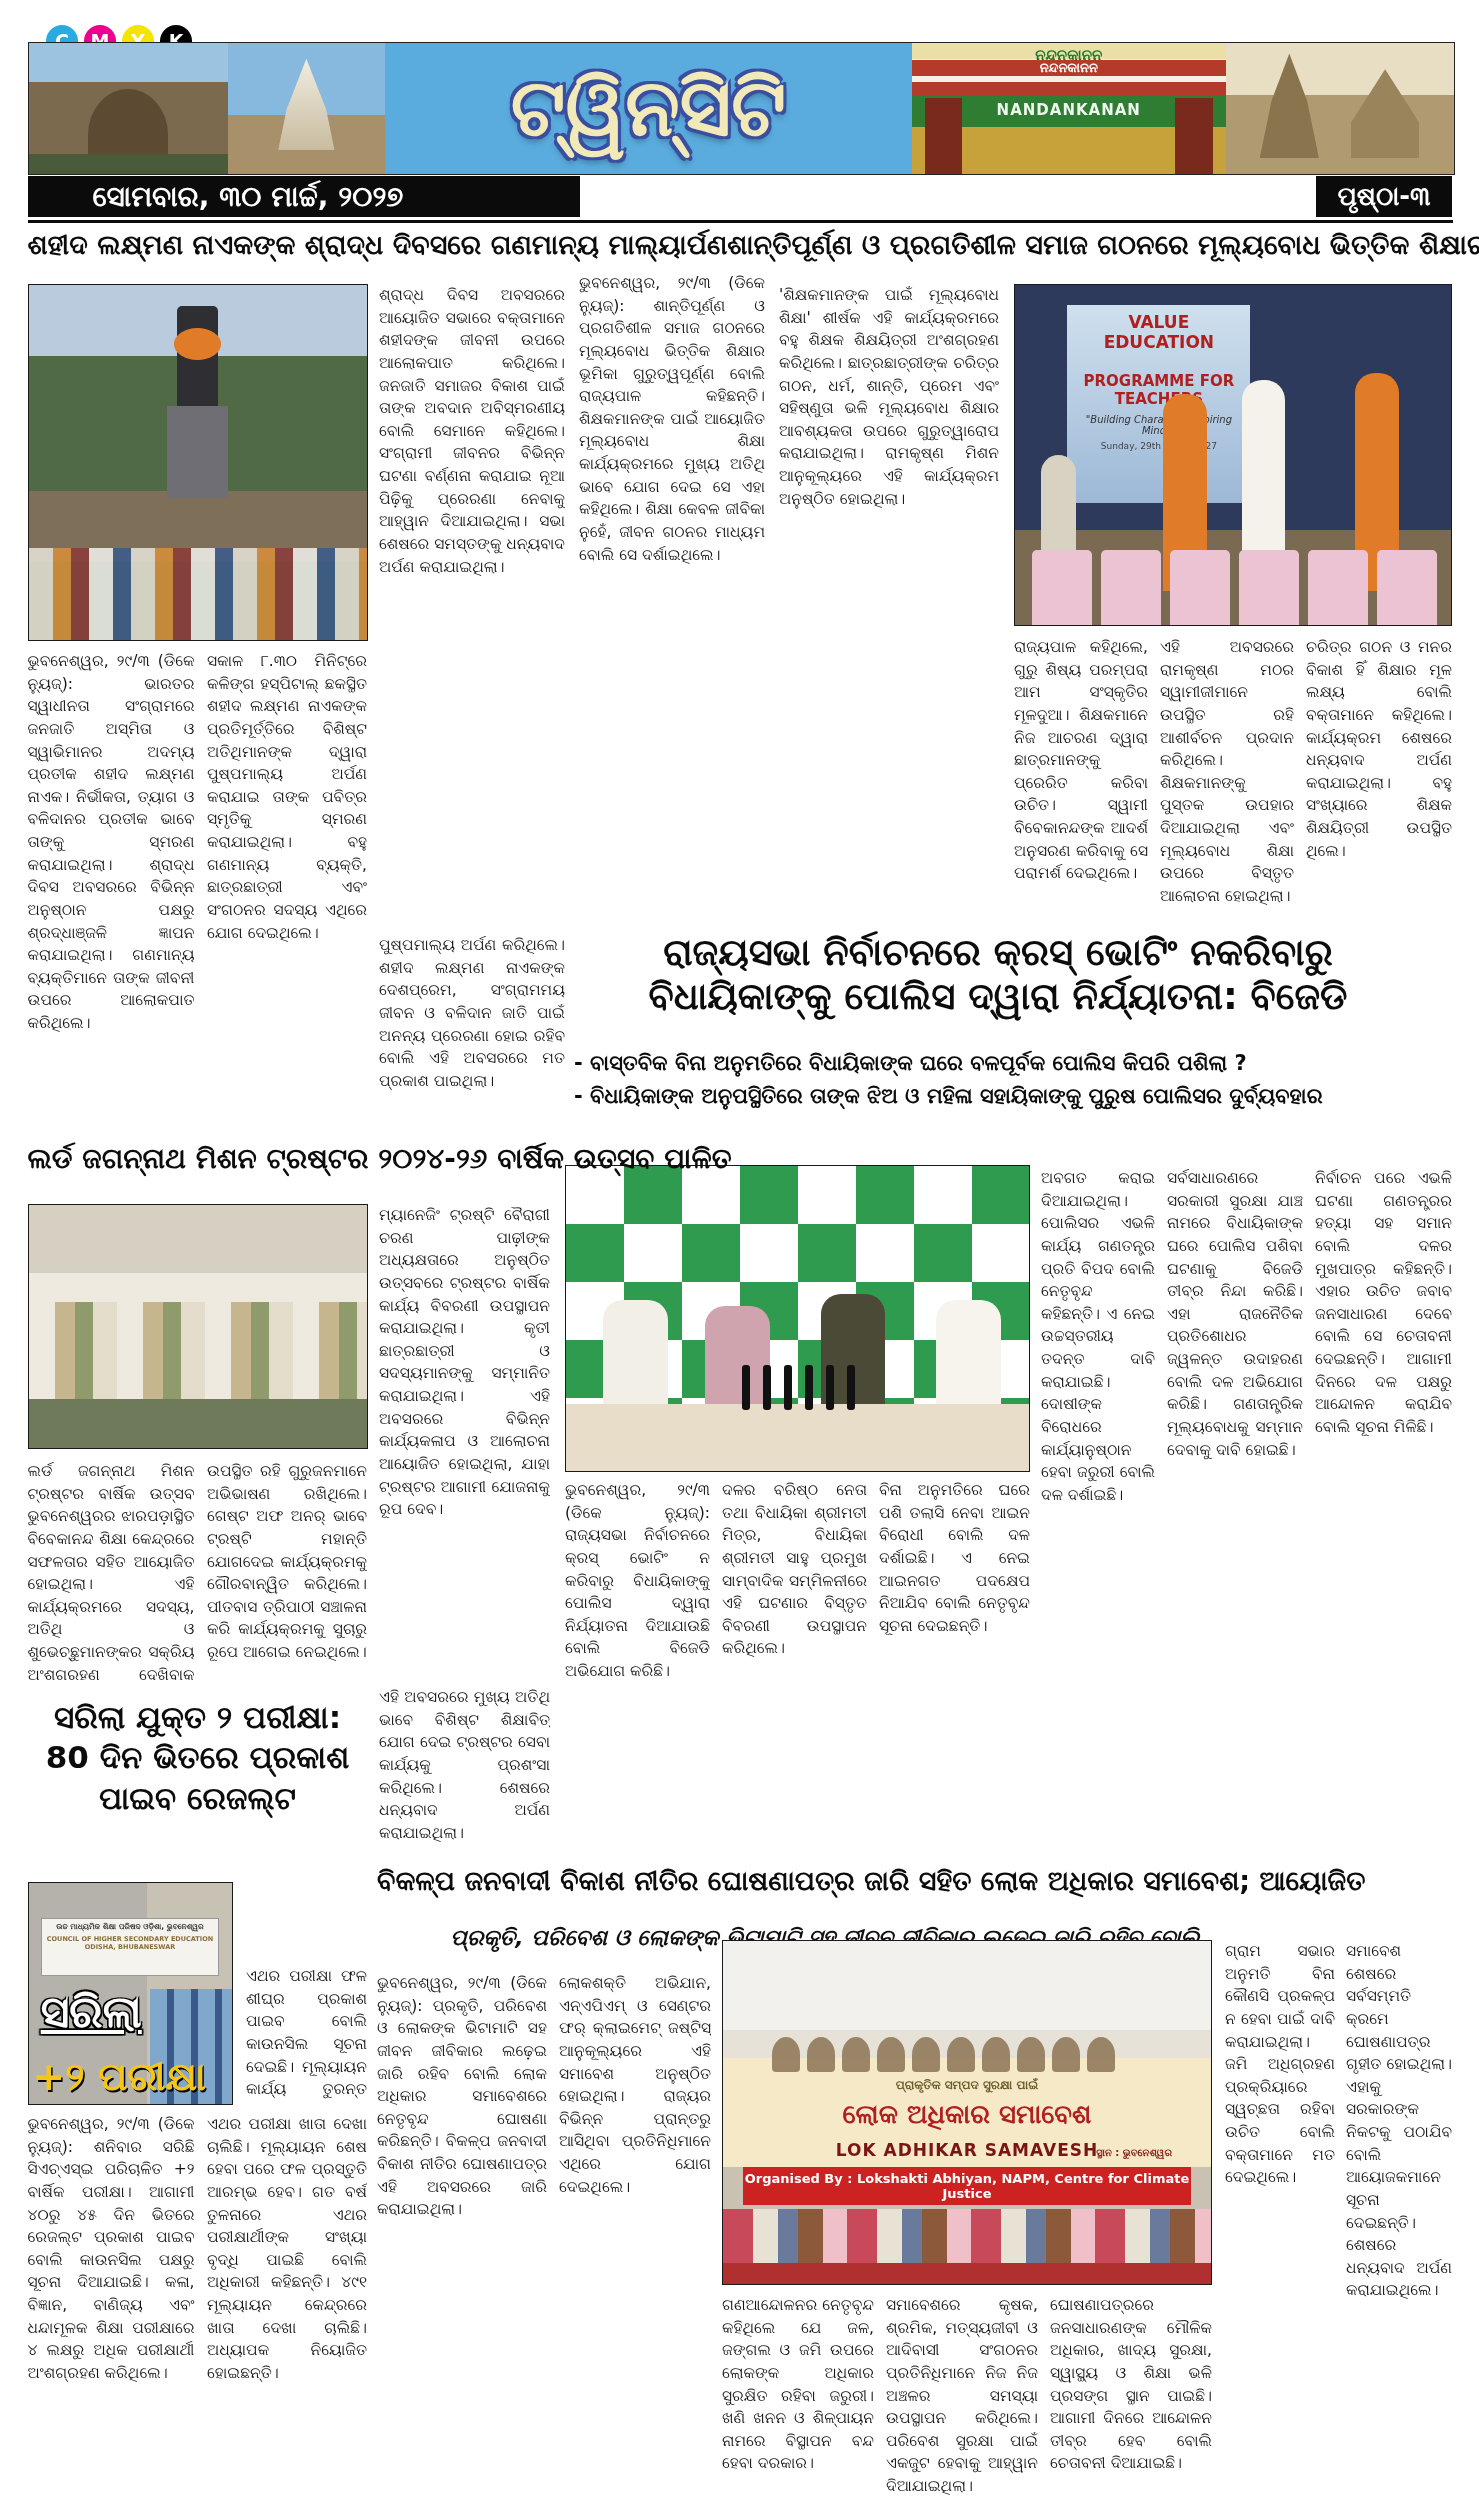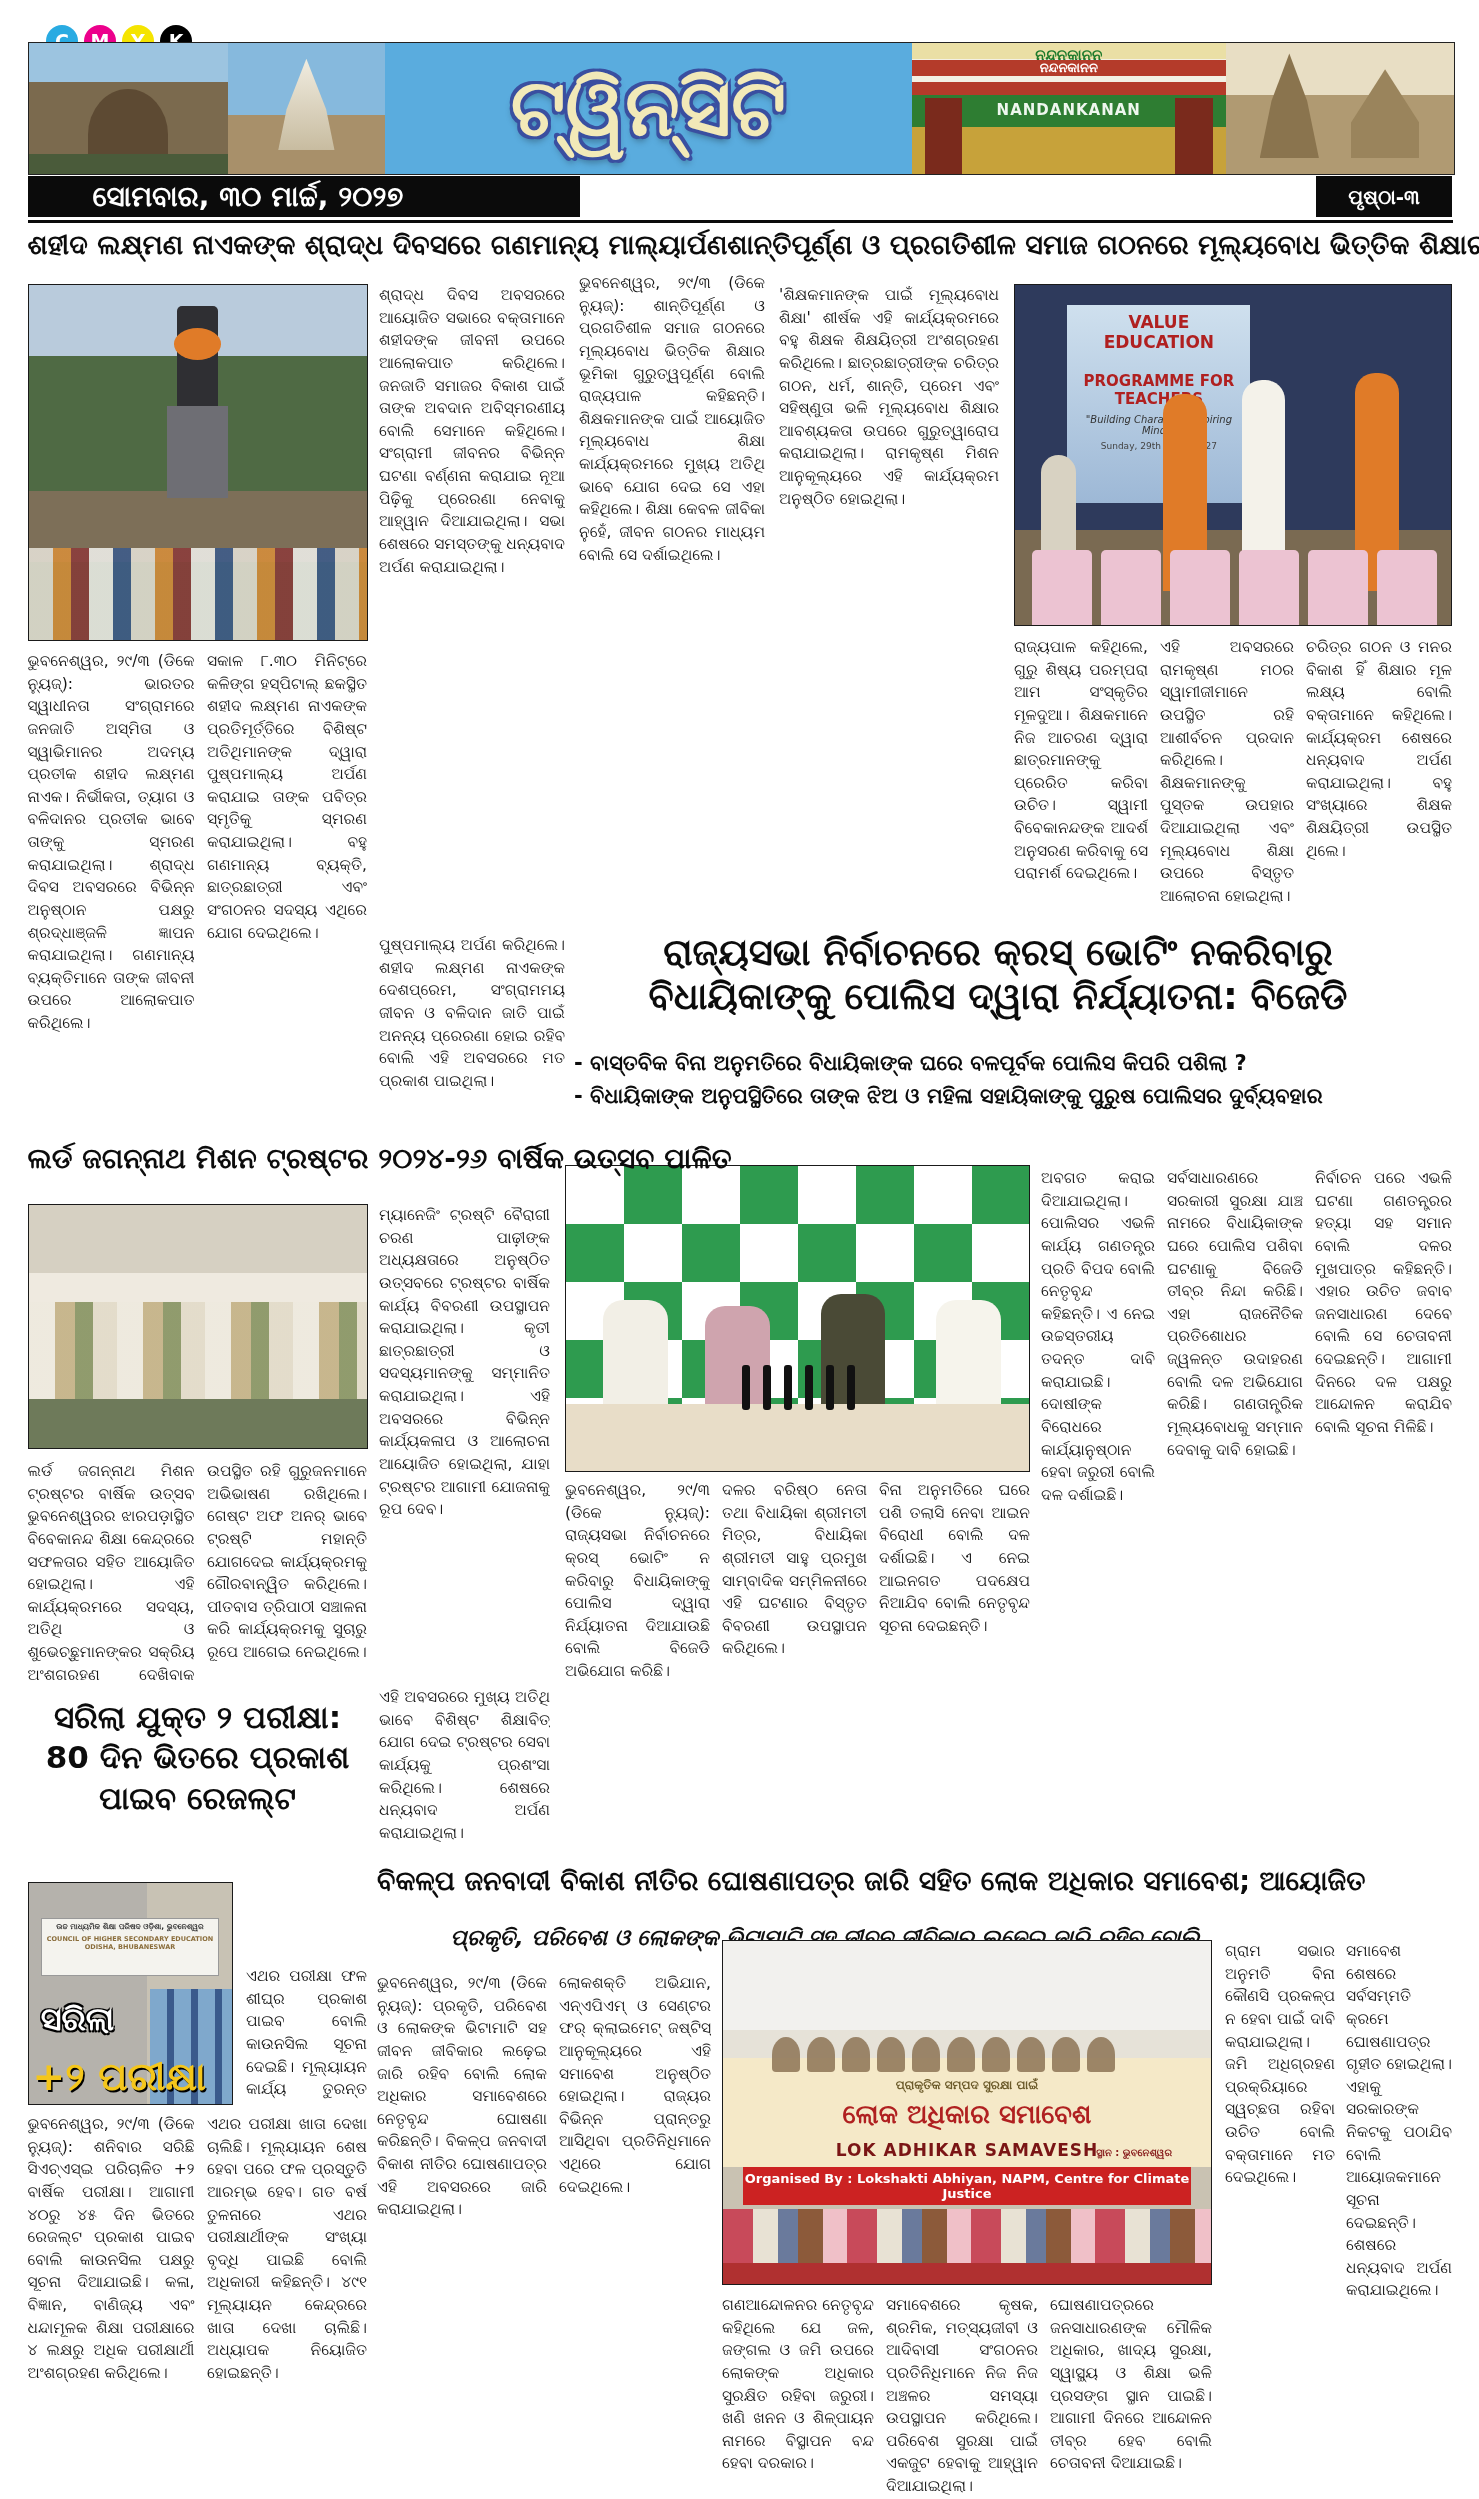--- a/index.html
+++ b/index.html
@@ -16,21 +16,21 @@
   .mh-title{display:flex;align-items:center;justify-content:center;
     font-size:79px;font-weight:800;color:#f2e9b8;
     text-shadow:-3px -3px 0 #3a4fa0,3px -3px 0 #3a4fa0,-3px 3px 0 #3a4fa0,3px 3px 0 #3a4fa0,0 5px 7px rgba(0,0,0,.35);}
   .gate{background:linear-gradient(#eadfa5 0 12%,#f3f0e4 12% 30%,#b43b2a 30% 40%,#2e7d32 40% 64%,#c7a23a 64% 100%);}
   .gate .g-odia{position:absolute;top:2%;width:100%;text-align:center;font-size:15px;font-weight:bold;color:#1d7a2c;}
   .gate .g-red{position:absolute;top:13%;width:100%;text-align:center;font-size:13px;font-weight:bold;color:#fff;}
   .gate .g-en{position:absolute;top:44%;width:100%;text-align:center;font-size:15px;font-weight:bold;color:#eef7ee;letter-spacing:1px;}
   .gate .g-pillar{position:absolute;bottom:0;width:12%;height:58%;background:#7a2a1c;}
   
   .datebar{background:#0b0b0b;color:#fff;display:flex;align-items:center;font-weight:800;font-size:28px;padding-left:65px;box-sizing:border-box;}
-  .pagebox{background:#0b0b0b;color:#fff;display:flex;align-items:center;justify-content:center;font-weight:800;font-size:20px;}
+  .pagebox{background:#0b0b0b;color:#fff;display:flex;align-items:center;justify-content:center;font-weight:800;font-size:26px;}
   .rule{background:#0b0b0b;}
   
   .hl{font-weight:800;color:#0c0c0c;line-height:1.18;}
   .hl-top{display:flex;justify-content:space-between;font-size:27px;white-space:nowrap;}
   .hl-center{text-align:center;}
   .bullets div{font-weight:800;font-size:21px;line-height:1.55;color:#0c0c0c;}
   .subhead{font-weight:700;font-style:italic;text-align:center;font-size:22px;}
   
   .col{font-size:15.5px;line-height:1.46;text-align:justify;overflow:hidden;color:#151515;word-break:break-word;}
   
@@ -181,21 +181,21 @@
 
   <div class="hl abs" style="left:377px;top:1865px;width:895px;font-size:27px;white-space:nowrap;">ବିକଳ୍ପ ଜନବାଦୀ ବିକାଶ ନୀତିର ଘୋଷଣାପତ୍ର ଜାରି ସହିତ ଲୋକ ଅଧିକାର ସମାବେଶ; ଆୟୋଜିତ</div>
   <div class="subhead abs" style="left:430px;top:1925px;width:790px;">ପ୍ରକୃତି, ପରିବେଶ ଓ ଲୋକଙ୍କ ଭିଟାମାଟି ସହ ଜୀବନ ଜୀବିକାର ଲଢ଼େଇ ଜାରି ରହିବ ବୋଲି ନେତୃବୃନ୍ଦଙ୍କ ଘୋଷଣା</div>
 
   <div class="photo abs" style="left:27.5px;top:1882px;width:205px;height:223px;background:linear-gradient(90deg,#b5b2ac 0 58%,#c8c2b4 58% 100%);">
     <div class="abs" style="left:6%;top:16%;width:88%;height:26%;background:#f4f3ee;border:1px solid #999;padding:3px;box-sizing:border-box;">
       <div style="font-size:7.5px;font-weight:700;color:#333;text-align:center;">ଉଚ୍ଚ ମାଧ୍ୟମିକ ଶିକ୍ଷା ପରିଷଦ ଓଡ଼ିଶା, ଭୁବନେଶ୍ୱର</div>
       <div style="font-size:6.5px;font-weight:700;color:#8a6d3b;text-align:center;margin-top:3px;">COUNCIL OF HIGHER SECONDARY EDUCATION ODISHA, BHUBANESWAR</div>
     </div>
     <div class="abs" style="right:0;bottom:0;width:40%;height:52%;background:repeating-linear-gradient(90deg,#7fa8cc 0 17px,#3a5a8c 17px 24px);"></div>
-    <div class="ph-label" style="left:6%;bottom:30%;font-size:32px;text-shadow:1.5px 1.5px 0 #000,-1.5px 1.5px 0 #000,1.5px -1.5px 0 #000,-1.5px -1.5px 0 #000;">ସରିଲା</div>
+    <div class="ph-label" style="left:6%;bottom:30%;font-size:44px;text-shadow:1.5px 1.5px 0 #000,-1.5px 1.5px 0 #000,1.5px -1.5px 0 #000,-1.5px -1.5px 0 #000;text-decoration:underline;">ସରିଲା</div>
     <div class="ph-label" style="left:2%;bottom:2%;font-size:39px;color:#f4c61c;text-shadow:1.5px 1.5px 0 #000;">+୨ ପରୀକ୍ଷା</div>
   </div>
   <div class="col abs" style="left:246px;top:1965px;width:121px;height:141px;">ଏଥର ପରୀକ୍ଷା ଫଳ ଶୀଘ୍ର ପ୍ରକାଶ ପାଇବ ବୋଲି କାଉନସିଲ ସୂଚନା ଦେଇଛି। ମୂଲ୍ୟାୟନ କାର୍ଯ୍ୟ ତୁରନ୍ତ ଆରମ୍ଭ ହେବ ବୋଲି ଅଧିକାରୀ କହିଛନ୍ତି।</div>
 
   <div class="photo abs" style="left:722px;top:1940px;width:490px;height:345px;background:linear-gradient(#f2f1ee 0 26%,#e6e2d8 26% 34%,#f5e9c8 34% 66%,#c9c2b2 66% 100%);">
     <div class="portraits" style="left:10%;top:28%;">
         <i></i>
         <i></i>
         <i></i>
         <i></i>

